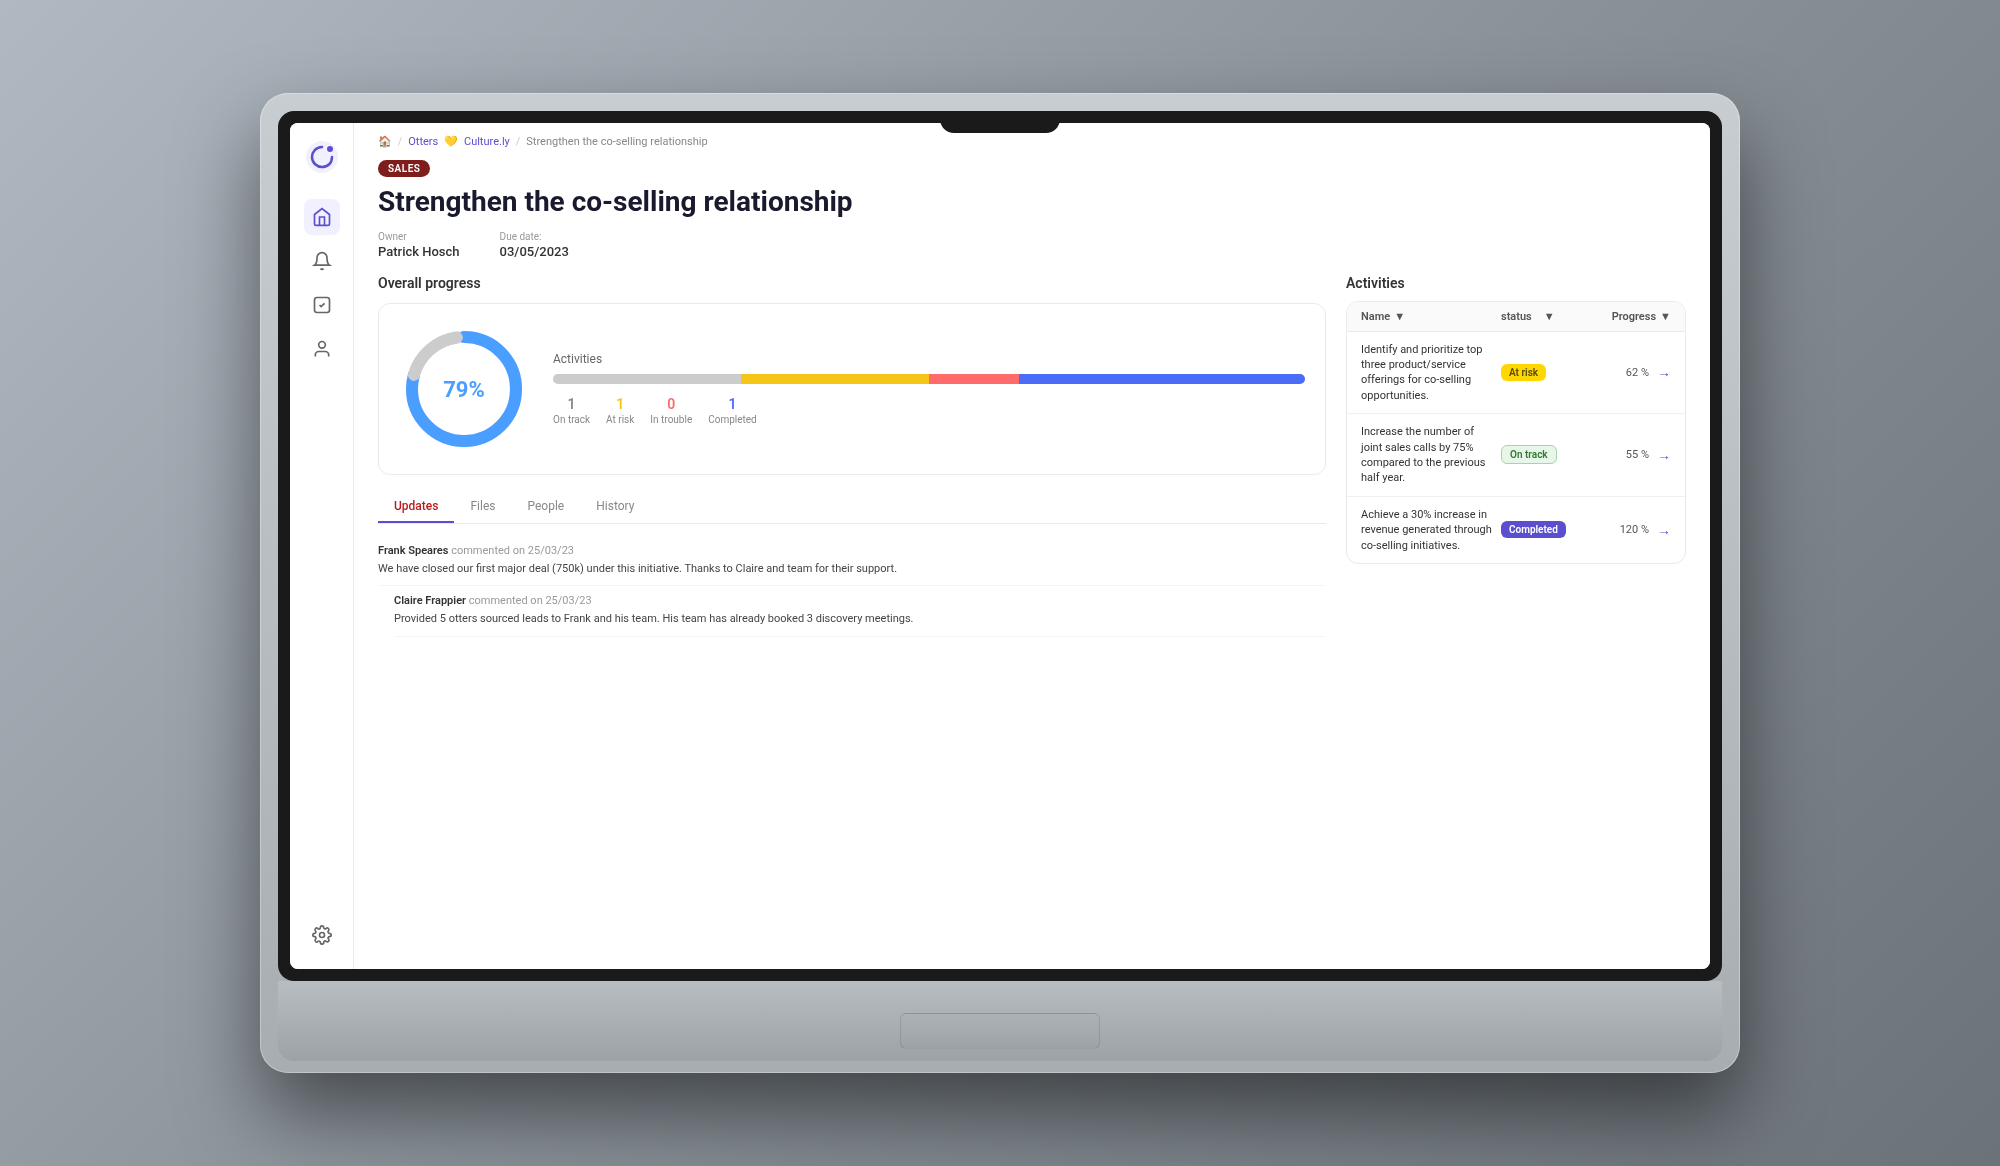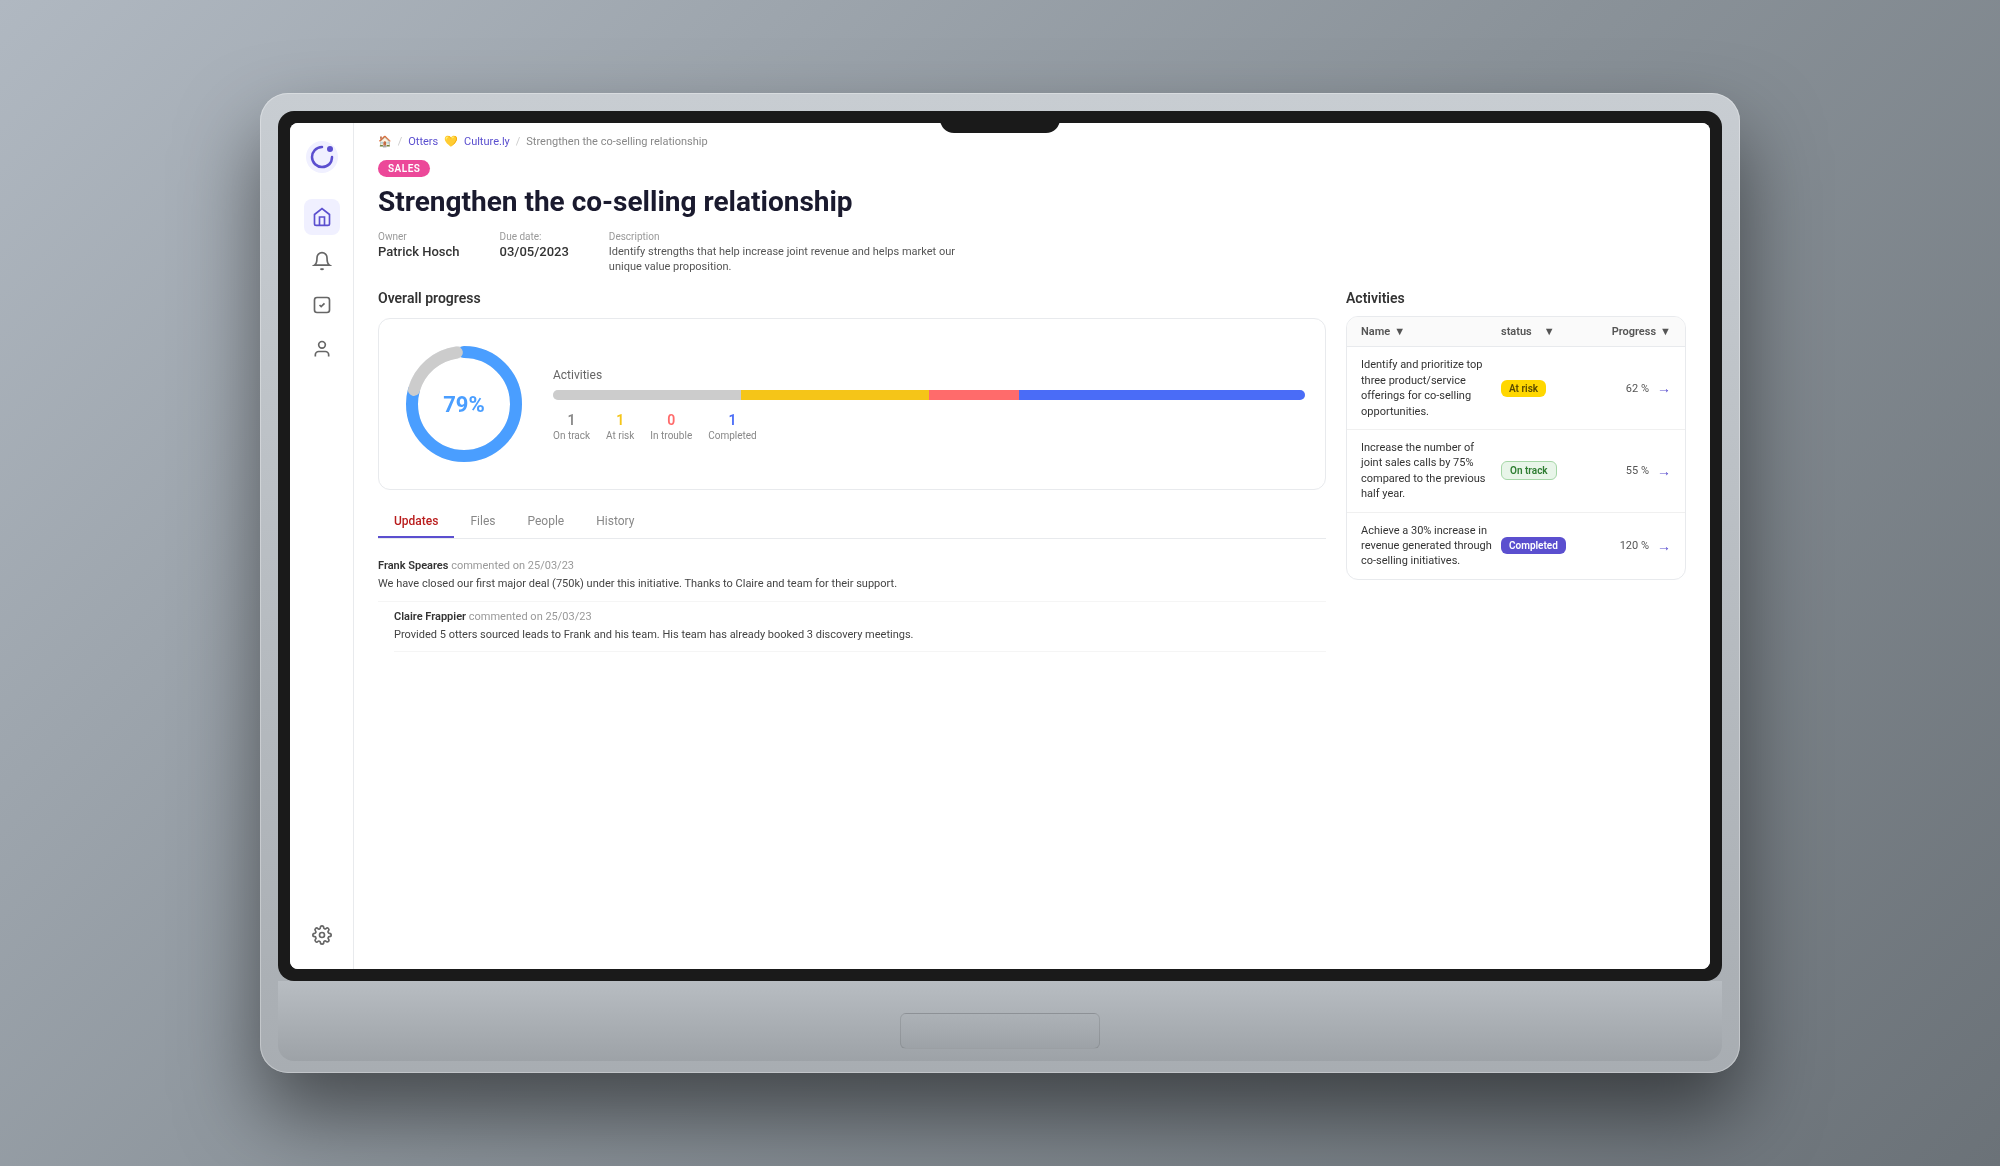--- a/index.html
+++ b/index.html
@@ -145,21 +145,21 @@
     }
 
     .breadcrumb-link {
       color: #5b4fcf;
       cursor: pointer;
     }
 
     
     .sales-tag {
       display: inline-block;
-      background: #ec4899;
+      background: #7f1d1d;
       color: #fff;
       font-size: 10px;
       font-weight: 600;
       padding: 3px 10px;
       border-radius: 12px;
       margin: 8px 24px 4px 24px;
       letter-spacing: 0.5px;
     }
 
     
@@ -549,24 +549,20 @@
 
         
         <div class="meta-row">
           <div class="meta-item">
             <label>Owner</label>
             <div class="meta-value">Patrick Hosch</div>
           </div>
           <div class="meta-item">
             <label>Due date:</label>
             <div class="meta-value">03/05/2023</div>
-          </div>
-          <div class="meta-item">
-            <label>Description</label>
-            <div class="meta-description">Identify strengths that help increase joint revenue and helps market our unique value proposition.</div>
           </div>
         </div>
 
         
         <div class="two-col">
 
           <div class="left-col">
 
             <div class="section-title">Overall progress</div>
 

